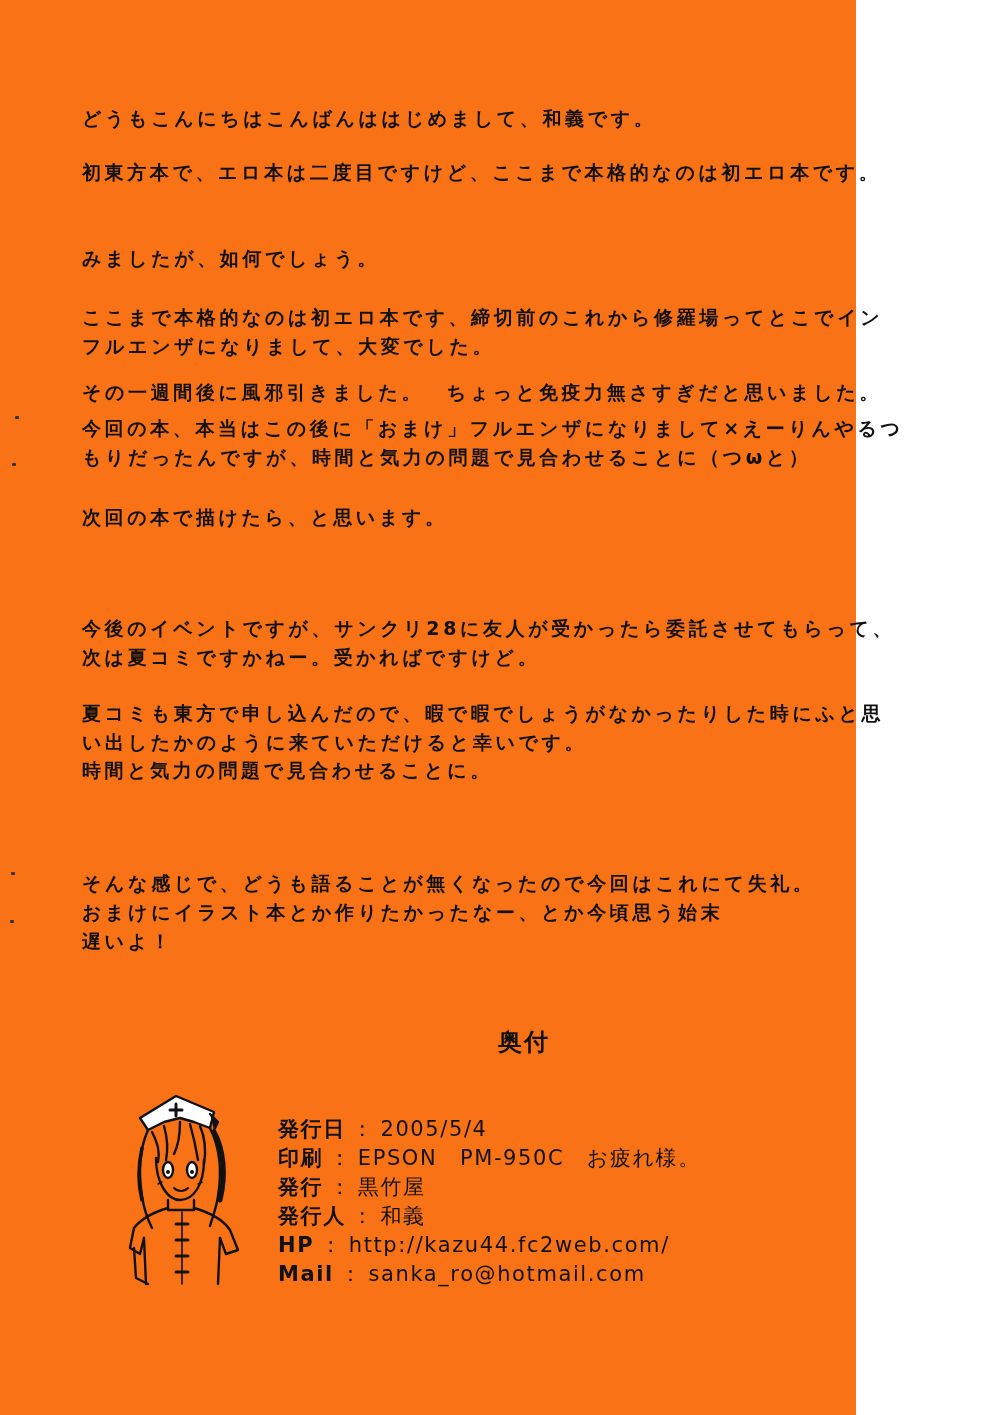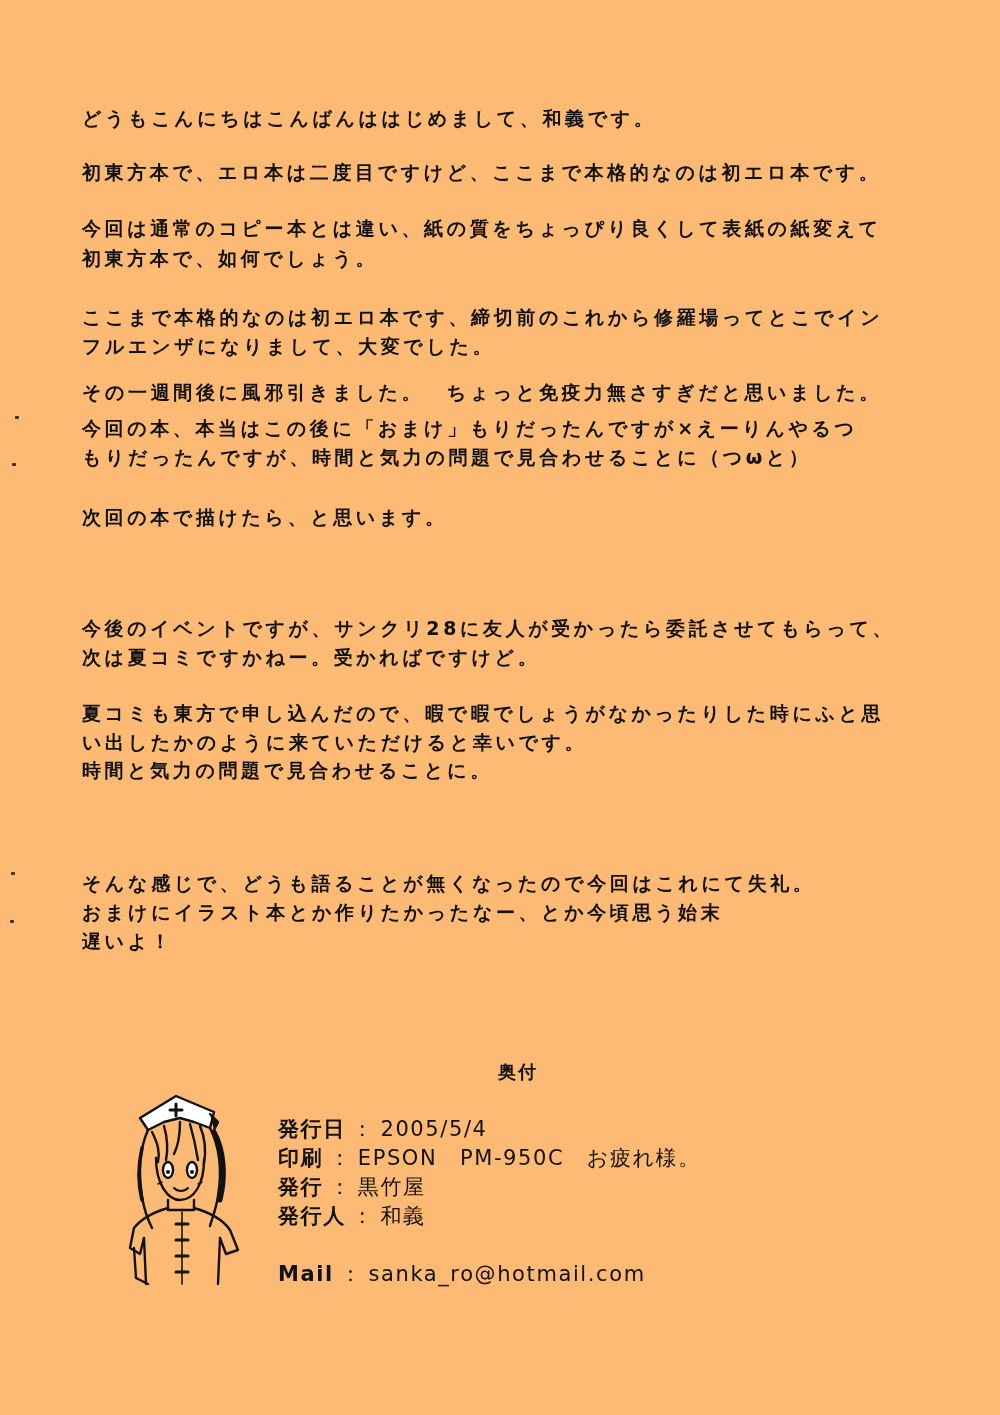--- a/index.html
+++ b/index.html
@@ -11,22 +11,22 @@
       width: 1000px;
       height: 1415px;
       position: relative;
       overflow: hidden;
       color: #111111;
       font-family: "DejaVu Sans", sans-serif;
     }
     .page {
       position: absolute;
       left: 0; top: 0;
-      width: 1000px; height: 1415px;
-      background: #fdba74;
+      width: 856px; height: 1415px;
+      background: #f97316;
       text-align: center;
     }
     .line {
       position: absolute;
       left: 82px;
       font-size: 19px;
       line-height: 24px;
       letter-spacing: 3.6px;
       font-weight: bold;
       white-space: nowrap;
@@ -35,22 +35,22 @@
     .margin-mark {
       position: absolute;
       width: 4px;
       height: 3px;
       background: #333;
       border-radius: 1px;
     }
     .colophon-title {
       position: absolute;
       left: 498px;
-      top: 1060px;
-      font-size: 18px;
+      top: 1026px;
+      font-size: 24px;
       font-weight: bold;
       letter-spacing: 2px;
       white-space: nowrap;
     }
     .colophon-line {
       position: absolute;
       left: 278px;
       font-size: 21px;
       line-height: 26px;
       letter-spacing: 1.6px;
@@ -69,28 +69,27 @@
   </style>
 </head>
 <body>
 
 <div class="page">
 
   <div class="line" style="top:106px">どうもこんにちはこんばんははじめまして、和義です。</div>
 
   <div class="line" style="top:160px">初東方本で、エロ本は二度目ですけど、ここまで本格的なのは初エロ本です。</div>
 
-  <div class="line" style="top:216px">今回は通常のコピー本とは違い、紙の質をちょっぴり良くして表紙の紙変えて</div>
-  <div class="line" style="top:246px">初東方本で、如何でしょう。</div>
+  <div class="line" style="top:246px">みましたが、如何でしょう。</div>
 
   <div class="line" style="top:305px">ここまで本格的なのは初エロ本です、締切前のこれから修羅場ってとこでイン</div>
   <div class="line" style="top:334px">フルエンザになりまして、大変でした。</div>
   <div class="line" style="top:380px">その一週間後に風邪引きました。　ちょっと免疫力無さすぎだと思いました。</div>
 
-  <div class="line" style="top:416px">今回の本、本当はこの後に「おまけ」もりだったんですが×えーりんやるつ</div>
+  <div class="line" style="top:416px">今回の本、本当はこの後に「おまけ」フルエンザになりまして×えーりんやるつ</div>
   <div class="line" style="top:445px">もりだったんですが、時間と気力の問題で見合わせることに（つωと）</div>
 
   <div class="line" style="top:505px">次回の本で描けたら、と思います。</div>
 
   <div class="line" style="top:616px">今後のイベントですが、サンクリ28に友人が受かったら委託させてもらって、</div>
   <div class="line" style="top:645px">次は夏コミですかねー。受かればですけど。</div>
 
   <div class="line" style="top:701px">夏コミも東方で申し込んだので、暇で暇でしょうがなかったりした時にふと思</div>
   <div class="line" style="top:730px">い出したかのように来ていただけると幸いです。</div>
   <div class="line" style="top:758px">時間と気力の問題で見合わせることに。</div>
@@ -110,20 +109,23 @@
     <span class="lbl">発行日</span><span class="sep">：</span><span>2005/5/4</span>
   </div>
   <div class="colophon-line" style="top:1145px">
     <span class="lbl">印刷</span><span class="sep">：</span><span>EPSON　PM-950C　お疲れ様。</span>
   </div>
   <div class="colophon-line" style="top:1174px">
     <span class="lbl">発行</span><span class="sep">：</span><span>黒竹屋</span>
   </div>
   <div class="colophon-line" style="top:1203px">
     <span class="lbl">発行人</span><span class="sep">：</span><span>和義</span>
+  </div>
+  <div class="colophon-line" style="top:1232px">
+    <span class="lbl">HP</span><span class="sep">：</span><span>http://kazu44.fc2web.com/</span>
   </div>
   <div class="colophon-line" style="top:1261px">
     <span class="lbl">Mail</span><span class="sep">：</span><span>sanka_ro@hotmail.com</span>
   </div>
 
   <div class="illustration">
     <svg width="130" height="200" viewBox="0 0 130 200">
       <g fill="none" stroke="#111" stroke-width="2.4" stroke-linejoin="round" stroke-linecap="round">
 
         <path d="M22 30 L58 8 L96 24 L92 40 L76 34 L62 30 L46 34 L30 42 Z" fill="#fff"></path>

